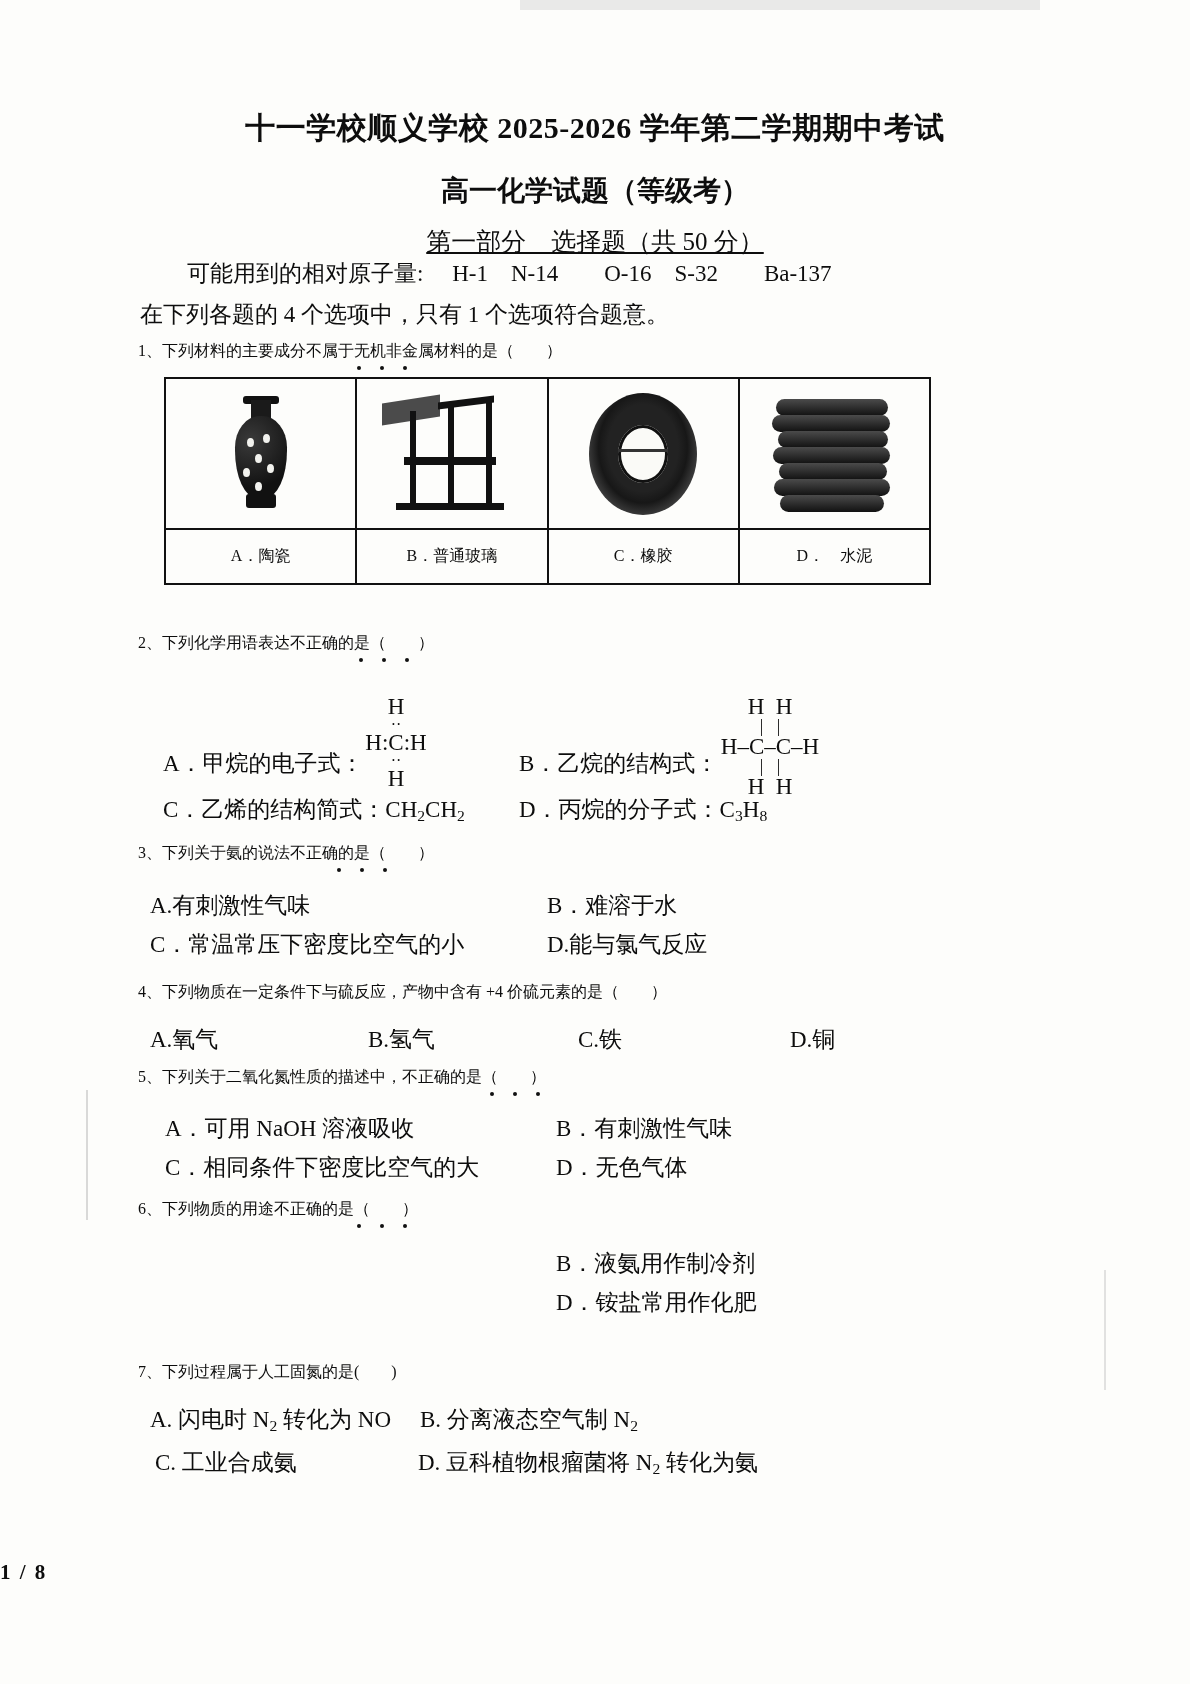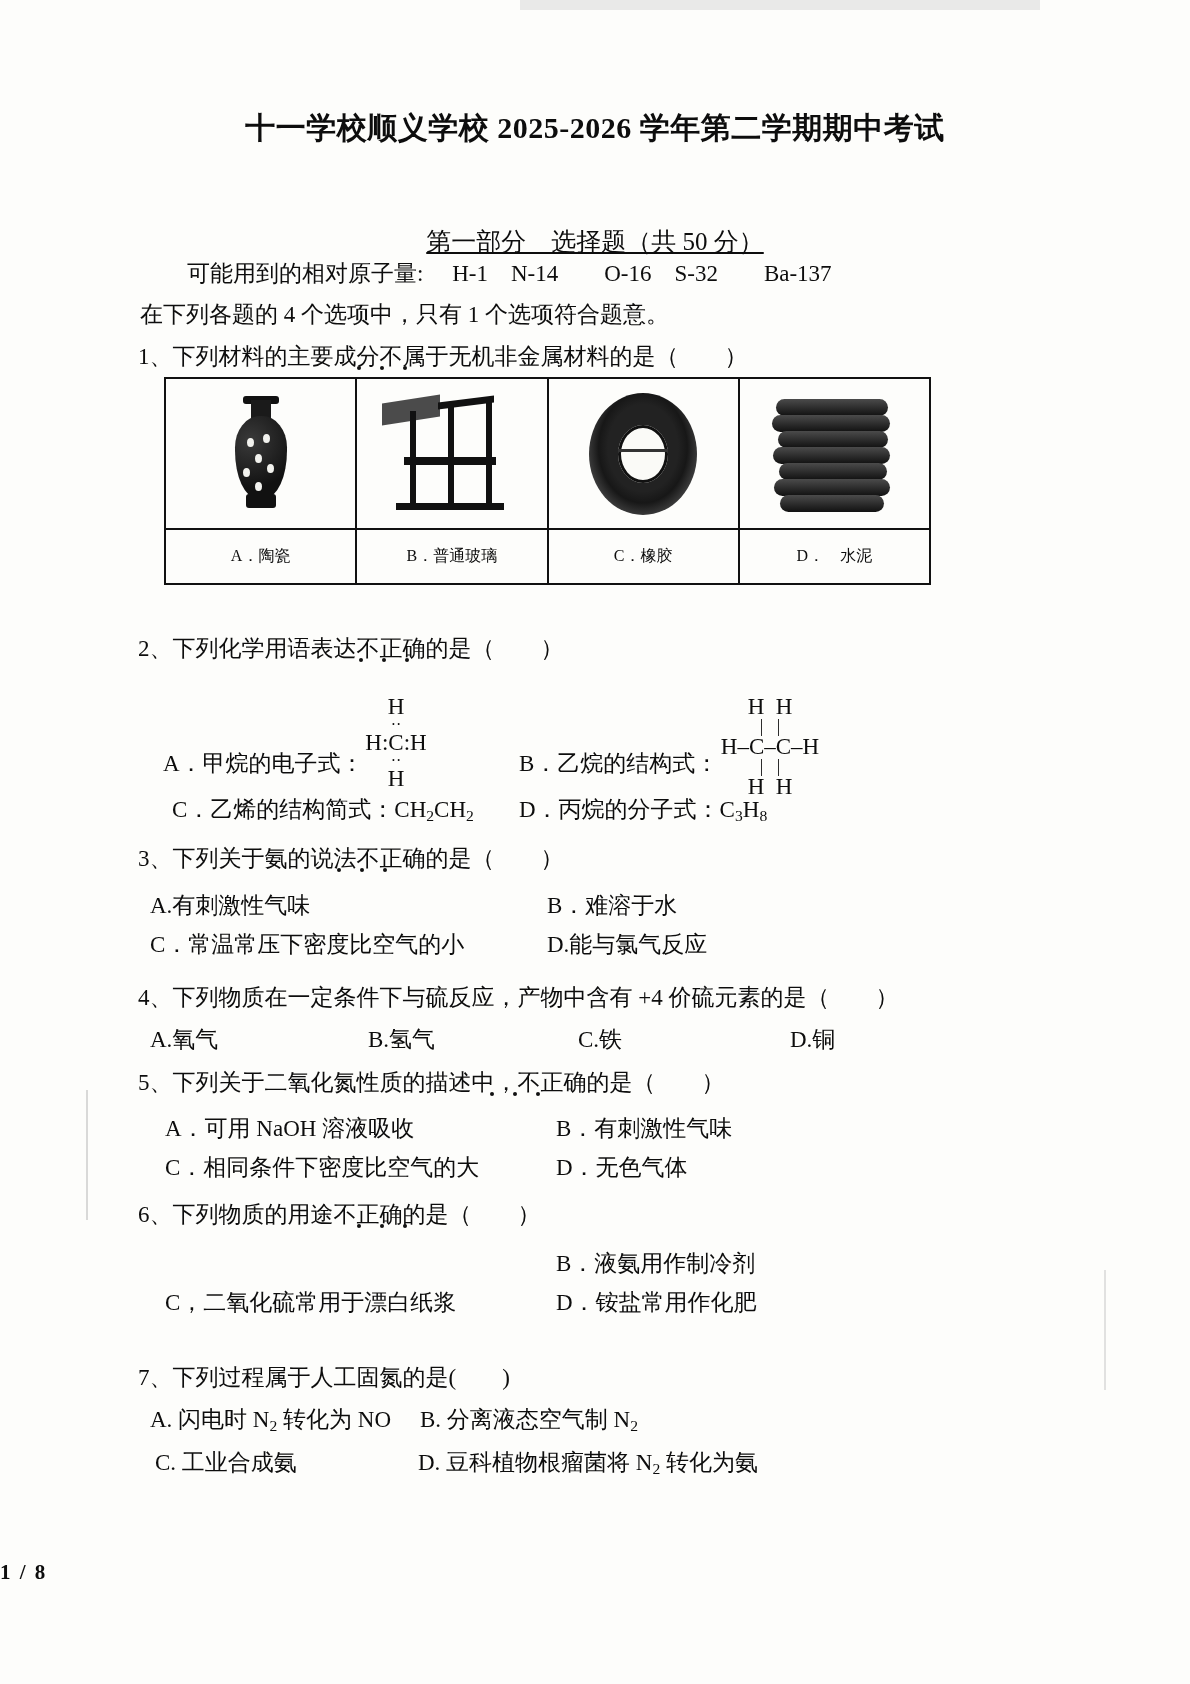--- a/index.html
+++ b/index.html
@@ -25,21 +25,21 @@
     position:absolute;left:0;top:172px;width:1190px;text-align:center;
     font-size:28px;font-weight:bold;
   }
   .h-part{
     position:absolute;left:0;top:225px;width:1190px;text-align:center;
     font-size:25px;
     text-decoration:underline;
   }
   .line-free{position:absolute;font-size:23px;}
 
-  .qline{position:absolute;font-size:23px;white-space:nowrap;}
+  .qline{position:absolute;font-size:16px;white-space:nowrap;}
   .opt{position:absolute;font-size:23px;white-space:nowrap;text-align:center;}
 
   
   .dots{position:absolute;display:flex;gap:0;}
   .dots span{display:block;width:4px;height:4px;border-radius:50%;background:#111;margin-right:19px;}
 
   
   .mat-table{
     position:absolute;left:164px;top:377px;width:767px;height:208px;
     border:2px solid #111;box-sizing:border-box;display:flex;flex-direction:column;
@@ -93,20 +93,21 @@
 </head>
 <body>
 
 <div class="page">
 
   <div class="scan-top-shade"></div>
   <div class="scan-edge-l"></div>
   <div class="scan-edge-r"></div>
 
   <div class="h-title">十一学校顺义学校 2025-2026 学年第二学期期中考试</div>
+  <div class="h-sub">高一化学试题（等级考）</div>
   <div class="h-part">第一部分　选择题（共 50 分）</div>
   <div class="line-free" style="left:140px;top:258px;margin-left:47px;">可能用到的相对原子量: 　H-1　N-14　　O-16　S-32　　Ba-137</div>
   <div class="line-free" style="left:140px;top:299px;">在下列各题的 4 个选项中，只有 1 个选项符合题意。</div>
 
   <div class="qline" style="left:138px;top:341px;">1、下列材料的主要成分不属于无机非金属材料的是（　　）</div>
   <div class="dots" style="left:357px;top:366px;">
       <span></span>
       <span></span>
       <span></span>
     </div>
@@ -183,21 +184,21 @@
 
   <div class="opt" style="left:519px;top:748px;">B．乙烷的结构式：</div>
   <div class="struct" style="left:700px;top:694px;width:140px;">
     <div class="row">H  H</div>
     <div class="row" style="font-size:18px;line-height:.75;">|   |</div>
     <div class="row">H–C–C–H</div>
     <div class="row" style="font-size:18px;line-height:.75;">|   |</div>
     <div class="row">H  H</div>
   </div>
 
-  <div class="opt" style="left:172px;top:794px;">
+  <div class="opt" style="left:163px;top:794px;">
     <span>C．乙烯的结构简式：CH<sub>2</sub>CH<sub>2</sub></span>
   </div>
   <div class="opt" style="left:519px;top:794px;">
     <span>D．丙烷的分子式：C<sub>3</sub>H<sub>8</sub></span>
   </div>
 
   <div class="qline" style="left:138px;top:843px;">3、下列关于氨的说法不正确的是（　　）</div>
   <div class="dots" style="left:337px;top:868px;">
       <span></span>
       <span></span>
@@ -225,21 +226,20 @@
   <div class="opt" style="left:165px;top:1152px;">C．相同条件下密度比空气的大</div>
   <div class="opt" style="left:556px;top:1152px;">D．无色气体</div>
 
   <div class="qline" style="left:138px;top:1199px;">6、下列物质的用途不正确的是（　　）</div>
   <div class="dots" style="left:357px;top:1224px;">
       <span></span>
       <span></span>
       <span></span>
     </div>
   <div class="opt" style="left:556px;top:1248px;">B．液氨用作制冷剂</div>
-  <div class="opt" style="left:165px;top:1287px;">C，二氧化硫常用于漂白纸浆</div>
   <div class="opt" style="left:556px;top:1287px;">D．铵盐常用作化肥</div>
 
   <div class="qline" style="left:138px;top:1362px;">7、下列过程属于人工固氮的是(　　)</div>
   <div class="opt" style="left:150px;top:1404px;">
     <span>A. 闪电时 N<sub>2</sub> 转化为 NO</span>
   </div>
   <div class="opt" style="left:420px;top:1404px;">
     <span>B. 分离液态空气制 N<sub>2</sub></span>
   </div>
   <div class="opt" style="left:155px;top:1447px;">C. 工业合成氨</div>

